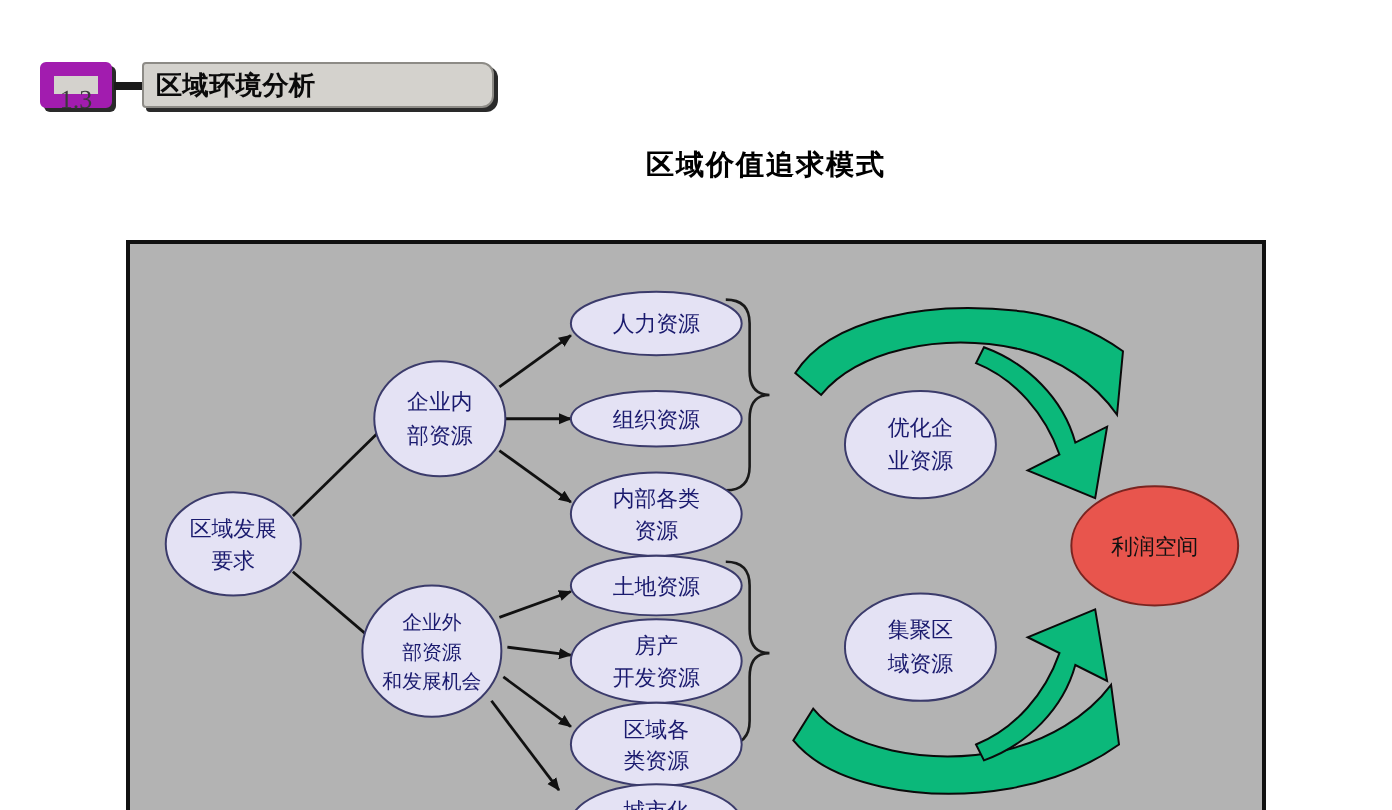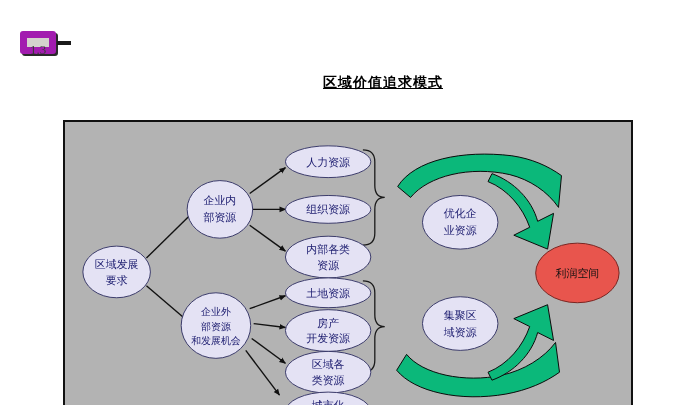--- a/index.html
+++ b/index.html
@@ -69,21 +69,21 @@
     position: absolute;
     left: 0;
     top: 74px;
     width: 696px;
     text-align: center;
     font-size: 14px;
     font-weight: bold;
     color: #000000;
     letter-spacing: 1px;
   }
-  #figure-title-inner { margin-left: 70px; text-decoration: underline; }
+  #figure-title-inner { margin-left: 70px; }
 
   
   #diagram-canvas {
     position: absolute;
     left: 63px;
     top: 120px;
     width: 570px;
     height: 285px;
     background: #b3b3b3;
     border: 2px solid #111111;
@@ -146,20 +146,23 @@
     stroke: #0a0a0a;
     stroke-width: 1;
   }
 </style>
 </head>
 <body>
 
 <div id="section-header">
   <div id="section-number">1.3</div>
   <div id="header-connector"></div>
+  <div id="section-title-bar">
+    <span id="section-title-text">区域环境分析</span>
+  </div>
 </div>
 
 <div id="figure-title">
   <span id="figure-title-inner">区域价值追求模式</span>
 </div>
 
 <div id="diagram-canvas">
   <svg id="diagram-svg" viewBox="0 0 570 285" preserveAspectRatio="none">
 
     <defs>

